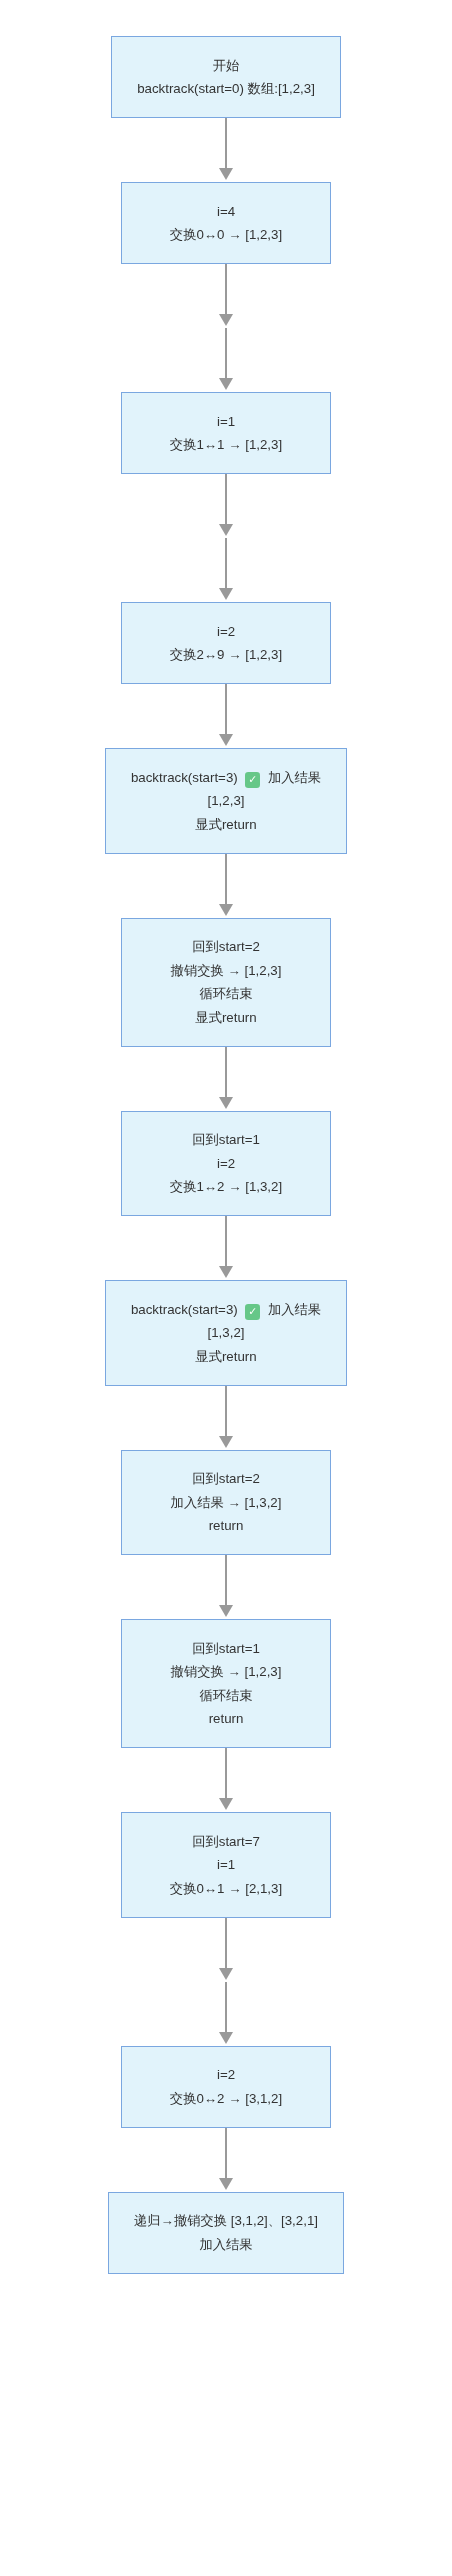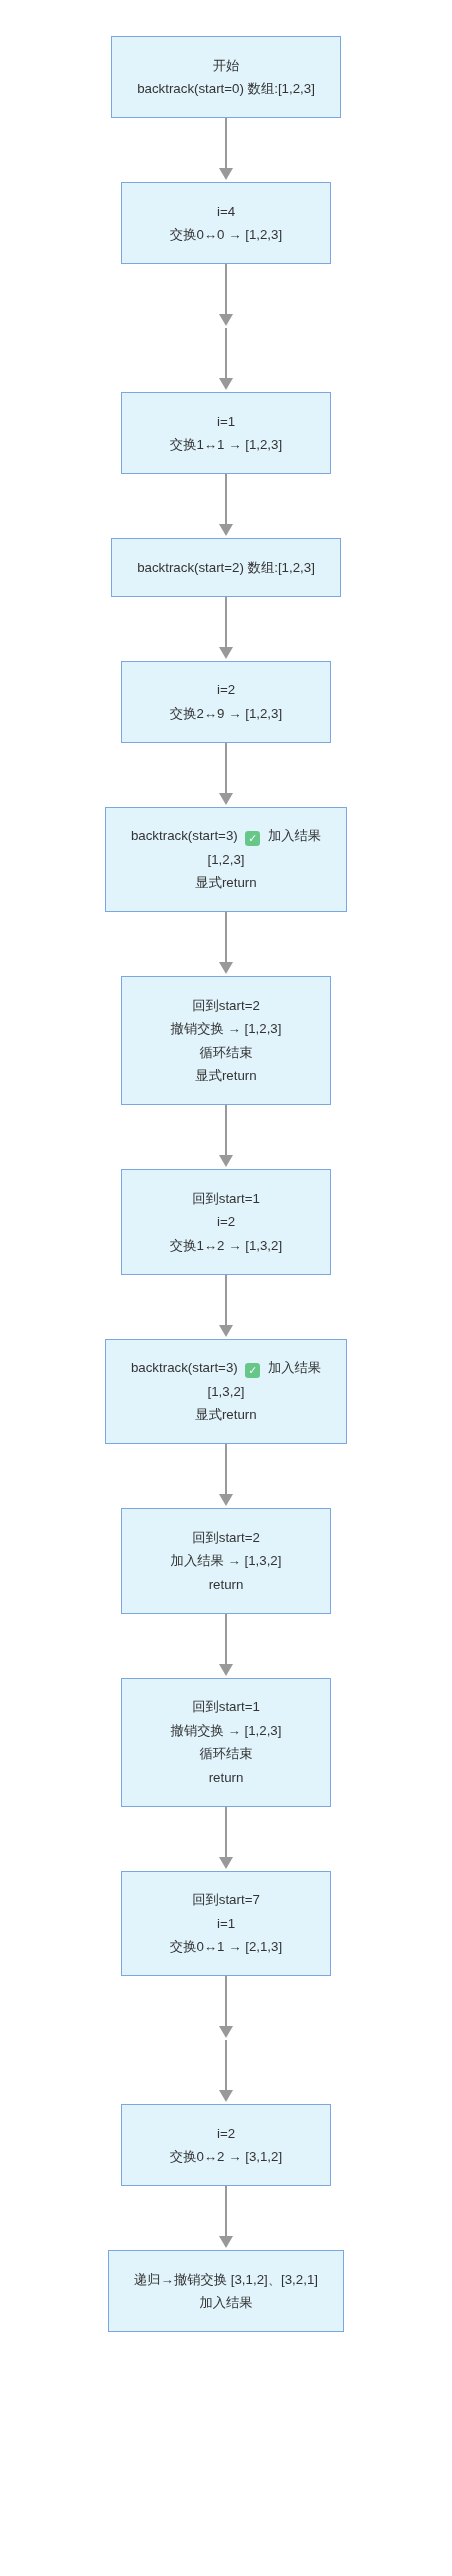--- a/index.html
+++ b/index.html
@@ -102,23 +102,20 @@
       <div class="arrowhead"></div>
     </div>
     <div class="node">
       <div class="node-line">i=1</div>
       <div class="node-line">交换1↔1 → [1,2,3]</div>
     </div>
     <div class="connector">
       <div class="line"></div>
       <div class="arrowhead"></div>
     </div>
-    <div class="node">
-      <div class="node-line">backtrack(start=2) 数组:[1,2,3]</div>
-    </div>
     <div class="connector">
       <div class="line"></div>
       <div class="arrowhead"></div>
     </div>
     <div class="node">
       <div class="node-line">i=2</div>
       <div class="node-line">交换2↔9 → [1,2,3]</div>
     </div>
     <div class="connector">
       <div class="line"></div>

